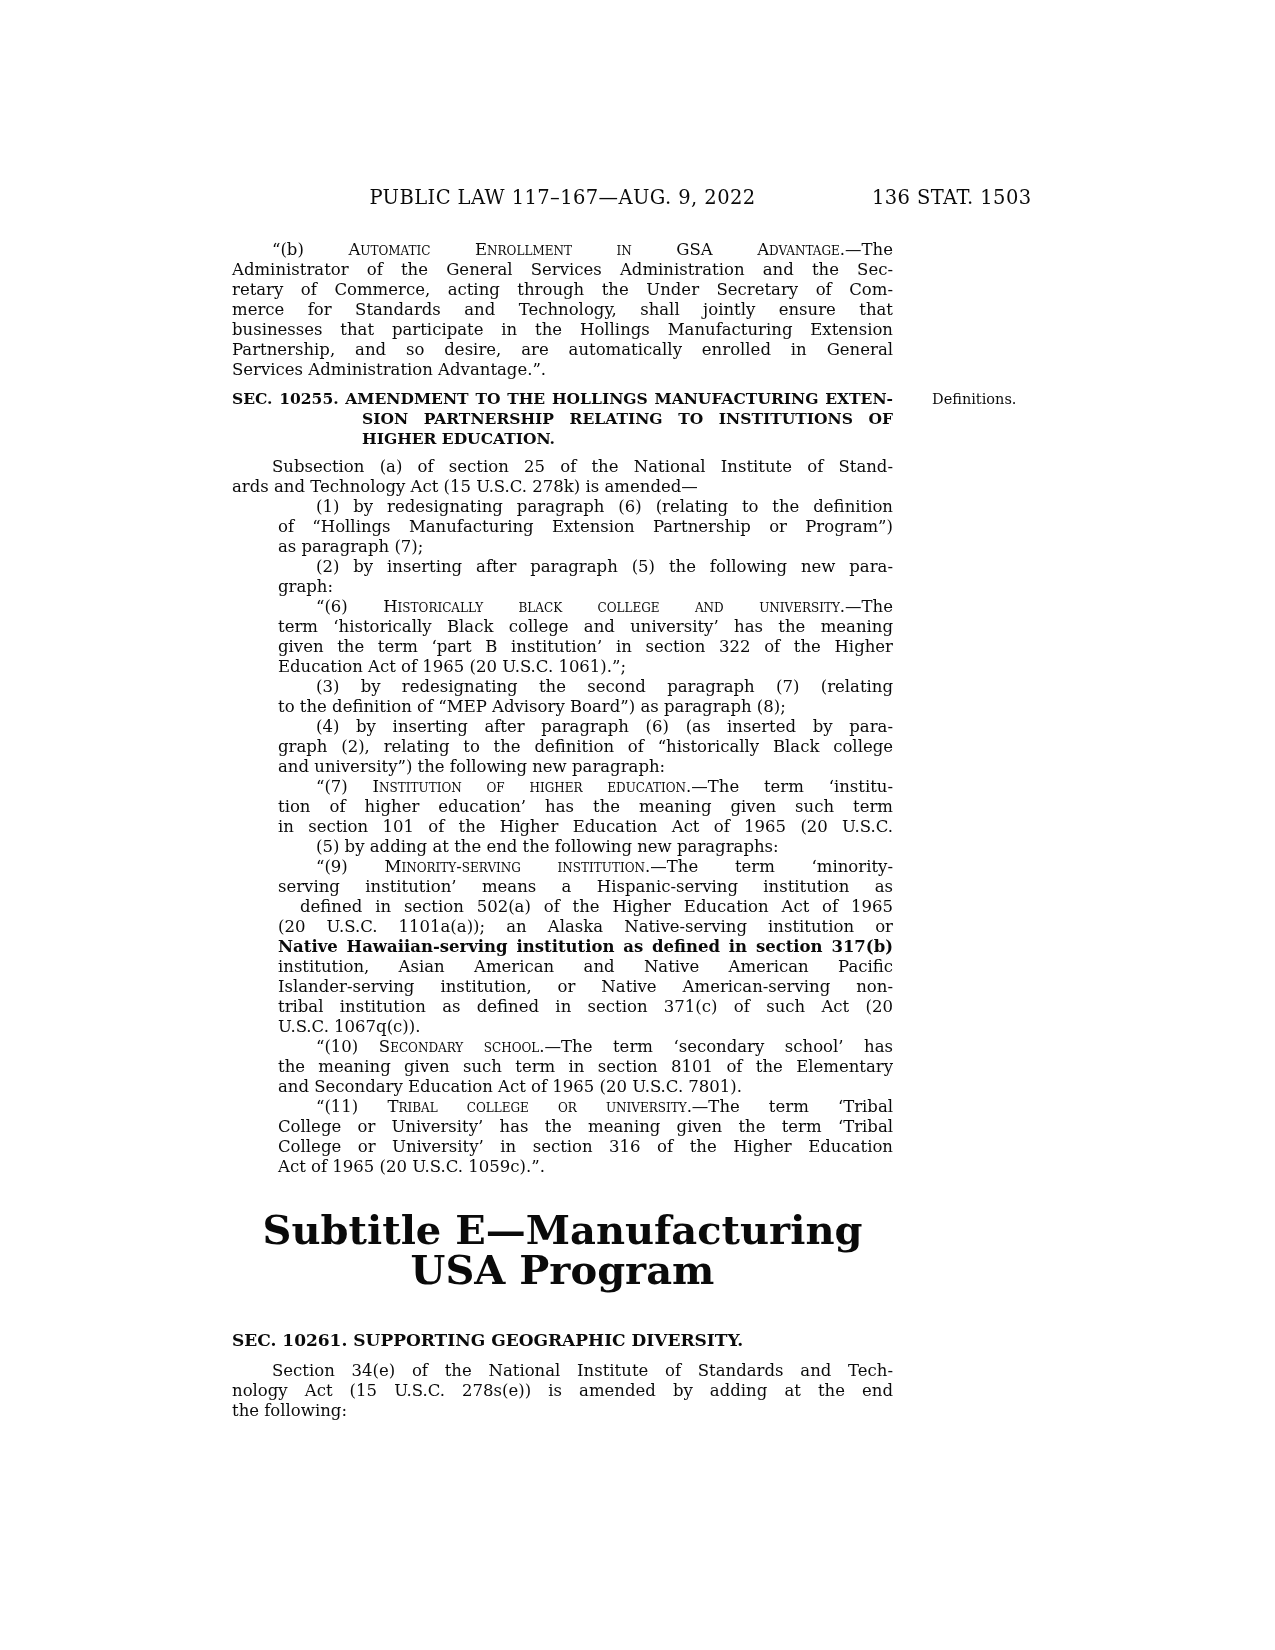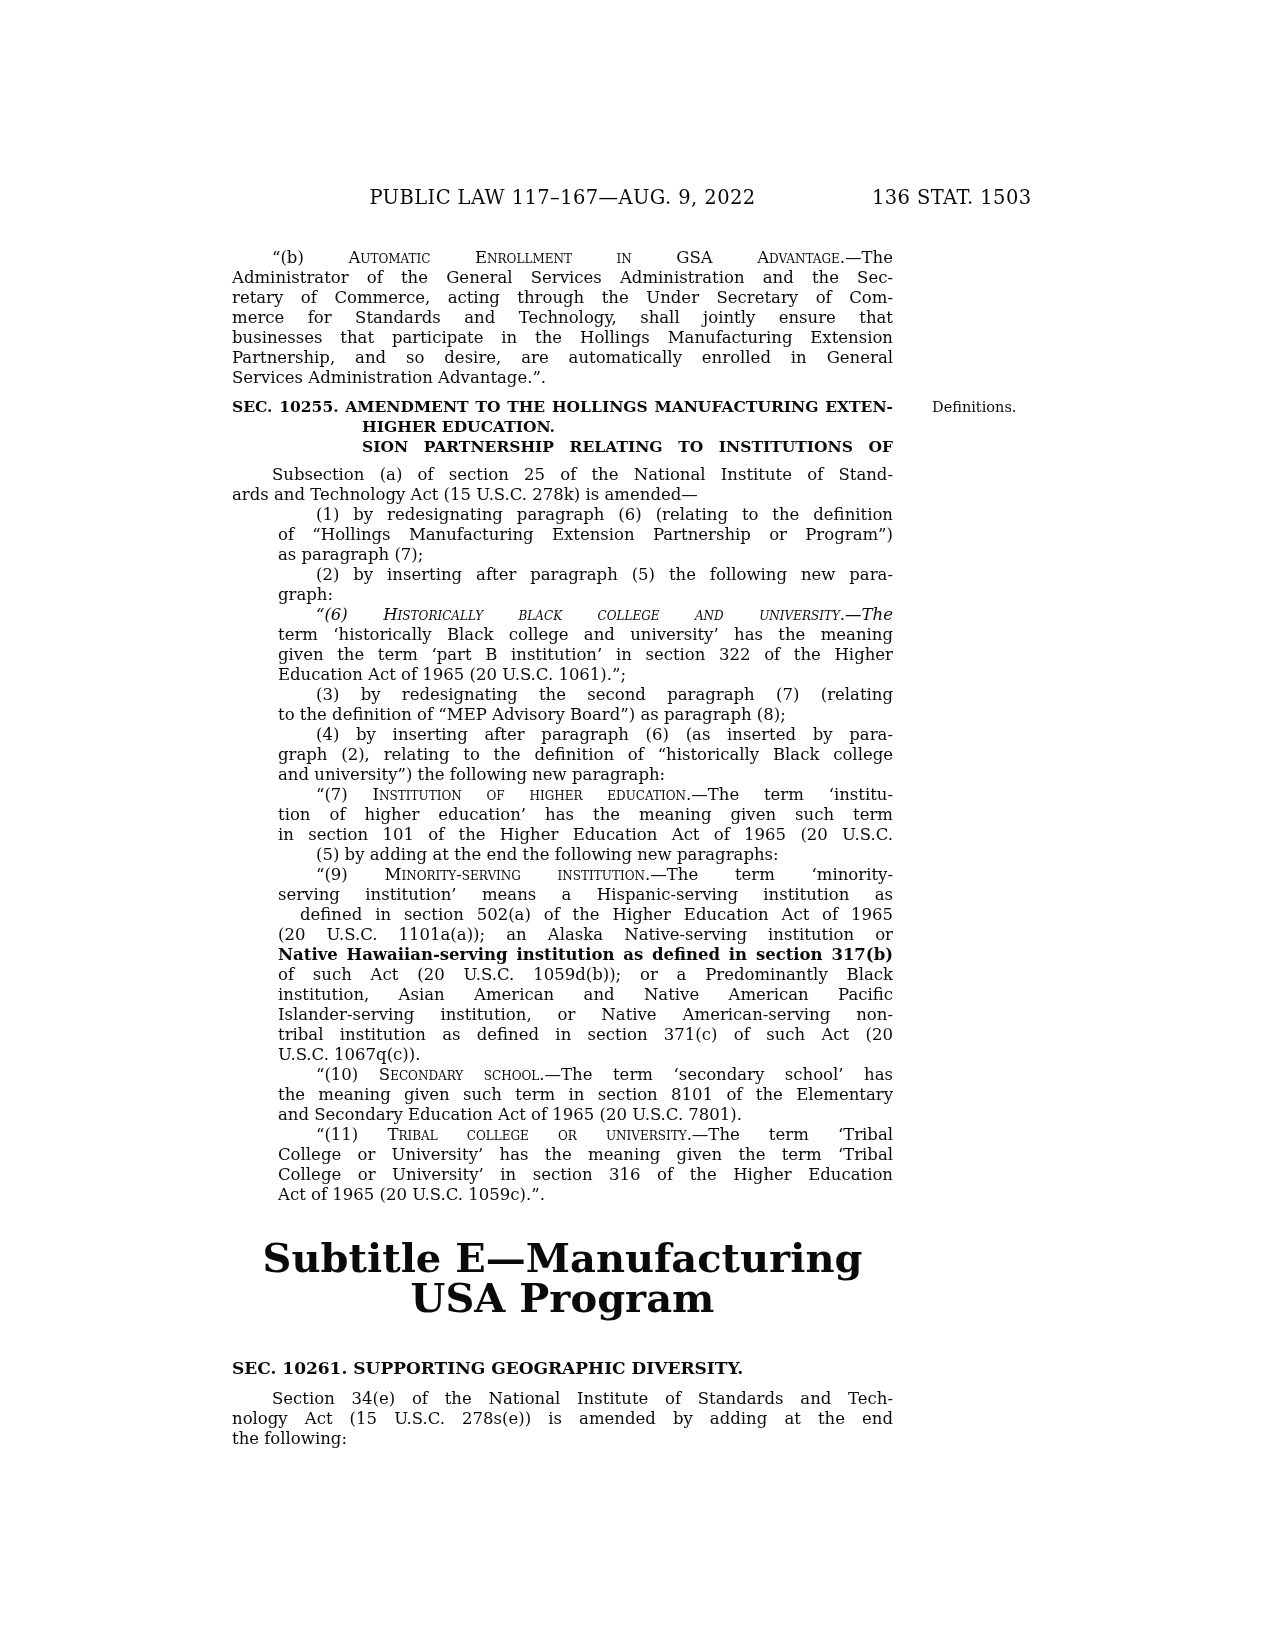--- a/index.html
+++ b/index.html
@@ -2,21 +2,21 @@
 <html><head>
 <meta charset="utf-8">
 <style>
   html,body{margin:0;padding:0;background:#e8e8e8;}
   .page{position:relative;width:1275px;height:1650px;background:#ffffff;overflow:hidden;
         font-family:"DejaVu Serif","Liberation Serif",serif;color:#0a0a0a;padding-left:20px;}
   .runhead{position:absolute;top:186px;left:232px;width:661px;text-align:center;
            font-size:19.5px;letter-spacing:.4px;white-space:nowrap;}
   .folio{position:absolute;top:186px;left:872px;width:180px;text-align:left;
          font-size:19.5px;letter-spacing:.4px;white-space:nowrap;}
-  .text-column{position:absolute;top:248px;left:232px;width:661px;font-size:16.5px;}
+  .text-column{position:absolute;top:240px;left:232px;width:661px;font-size:16.5px;}
   .line{line-height:20px;min-height:20px;}
   .just{text-align:justify;text-align-last:justify;}
   .sc{font-variant:small-caps;}
   .block{position:relative;}
   .heading{margin:9px 0 8px 0;}
   .heading .line{font-size:15.5px;font-weight:bold;line-height:19px;}
   .margin-note{position:absolute;left:700px;top:1px;width:170px;
                font-size:14.5px;font-weight:normal;line-height:18px;}
   .subtitle{margin:33px 0 40px 0;}
   .subtitle .line{text-align:center;font-size:40px;font-weight:bold;line-height:40px;}
@@ -35,38 +35,38 @@
         <div class="line just"><span>Administrator of the General Services Administration and the Sec-</span></div>
         <div class="line just"><span>retary of Commerce, acting through the Under Secretary of Com-</span></div>
         <div class="line just"><span>merce for Standards and Technology, shall jointly ensure that</span></div>
         <div class="line just"><span>businesses that participate in the Hollings Manufacturing Extension</span></div>
         <div class="line just"><span>Partnership, and so desire, are automatically enrolled in General</span></div>
         <div class="line"><span>Services Administration Advantage.”.</span></div>
       </div>
       <div class="block heading">
         <span class="margin-note">Definitions.</span>
         <div class="line just"><span>SEC. 10255. AMENDMENT TO THE HOLLINGS MANUFACTURING EXTEN-</span></div>
+        <div class="line just" style="margin-left: 130px;"><span>SION PARTNERSHIP RELATING TO INSTITUTIONS OF</span></div>
         <div class="line" style="margin-left: 130px;"><span>HIGHER EDUCATION.</span></div>
-        <div class="line just" style="margin-left: 130px;"><span>SION PARTNERSHIP RELATING TO INSTITUTIONS OF</span></div>
       </div>
       <div class="block para">
         <div class="line just" style="margin-left: 40px;"><span>Subsection (a) of section 25 of the National Institute of Stand-</span></div>
         <div class="line"><span>ards and Technology Act (15 U.S.C. 278k) is amended—</span></div>
       </div>
       <div class="block para">
         <div class="line just" style="margin-left: 84px;"><span>(1) by redesignating paragraph (6) (relating to the definition</span></div>
         <div class="line just" style="margin-left: 46px;"><span>of “Hollings Manufacturing Extension Partnership or Program”)</span></div>
         <div class="line" style="margin-left: 46px;"><span>as paragraph (7);</span></div>
       </div>
       <div class="block para">
         <div class="line just" style="margin-left: 84px;"><span>(2) by inserting after paragraph (5) the following new para-</span></div>
         <div class="line" style="margin-left: 46px;"><span>graph:</span></div>
       </div>
       <div class="block para">
-        <div class="line just" style="margin-left: 84px; font-style: italic;"><span>“(6) </span><span class="sc">Historically black college and university</span><span>.—The</span></div>
+        <div class="line just" style="margin-left: 84px;"><span>“(6) </span><span class="sc">Historically black college and university</span><span>.—The</span></div>
         <div class="line just" style="margin-left: 46px;"><span>term ‘historically Black college and university’ has the meaning</span></div>
         <div class="line just" style="margin-left: 46px;"><span>given the term ‘part B institution’ in section 322 of the Higher</span></div>
         <div class="line" style="margin-left: 46px;"><span>Education Act of 1965 (20 U.S.C. 1061).”;</span></div>
       </div>
       <div class="block para">
         <div class="line just" style="margin-left: 84px;"><span>(3) by redesignating the second paragraph (7) (relating</span></div>
         <div class="line" style="margin-left: 46px;"><span>to the definition of “MEP Advisory Board”) as paragraph (8);</span></div>
       </div>
       <div class="block para">
         <div class="line just" style="margin-left: 84px;"><span>(4) by inserting after paragraph (6) (as inserted by para-</span></div>
@@ -80,21 +80,20 @@
       </div>
       <div class="block para">
         <div class="line" style="margin-left: 84px;"><span>(5) by adding at the end the following new paragraphs:</span></div>
       </div>
       <div class="block para">
         <div class="line just" style="margin-left: 84px;"><span>“(9) </span><span class="sc">Minority-serving institution</span><span>.—The term ‘minority-</span></div>
         <div class="line just" style="margin-left: 46px;"><span>serving institution’ means a Hispanic-serving institution as</span></div>
         <div class="line just" style="margin-left: 68px;"><span>defined in section 502(a) of the Higher Education Act of 1965</span></div>
         <div class="line just" style="margin-left: 46px;"><span>(20 U.S.C. 1101a(a)); an Alaska Native-serving institution or</span></div>
         <div class="line just" style="margin-left: 46px; font-weight: bold;"><span>Native Hawaiian-serving institution as defined in section 317(b)</span></div>
-        <div class="line just" style="margin-left: 46px;"><span>of such Act (20 U.S.C. 1059d(b)); or a Predominantly Black</span></div>
         <div class="line just" style="margin-left: 46px;"><span>institution, Asian American and Native American Pacific</span></div>
         <div class="line just" style="margin-left: 46px;"><span>Islander-serving institution, or Native American-serving non-</span></div>
         <div class="line just" style="margin-left: 46px;"><span>tribal institution as defined in section 371(c) of such Act (20</span></div>
         <div class="line" style="margin-left: 46px;"><span>U.S.C. 1067q(c)).</span></div>
       </div>
       <div class="block para">
         <div class="line just" style="margin-left: 84px;"><span>“(10) </span><span class="sc">Secondary school</span><span>.—The term ‘secondary school’ has</span></div>
         <div class="line just" style="margin-left: 46px;"><span>the meaning given such term in section 8101 of the Elementary</span></div>
         <div class="line" style="margin-left: 46px;"><span>and Secondary Education Act of 1965 (20 U.S.C. 7801).</span></div>
       </div>

